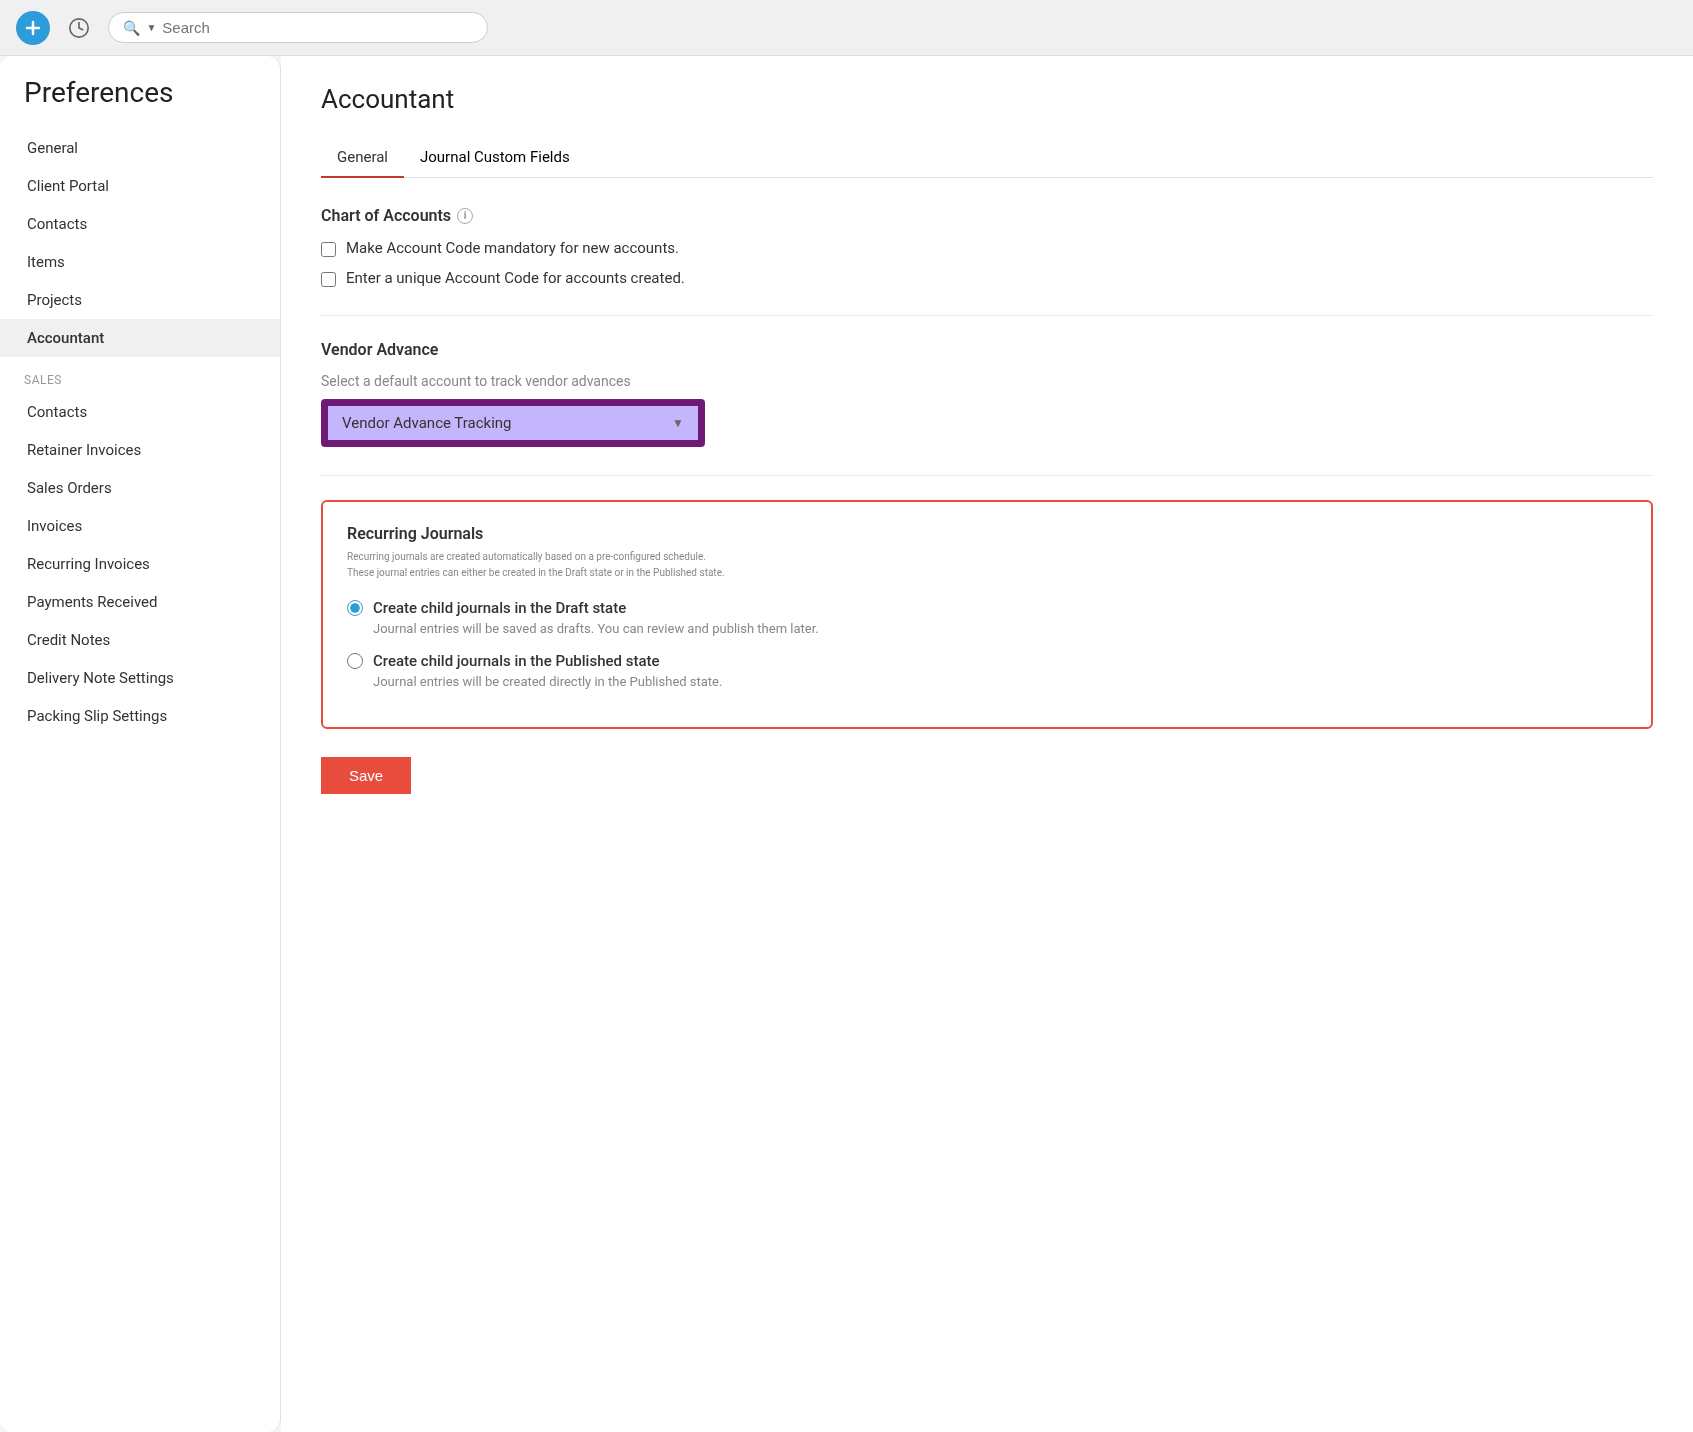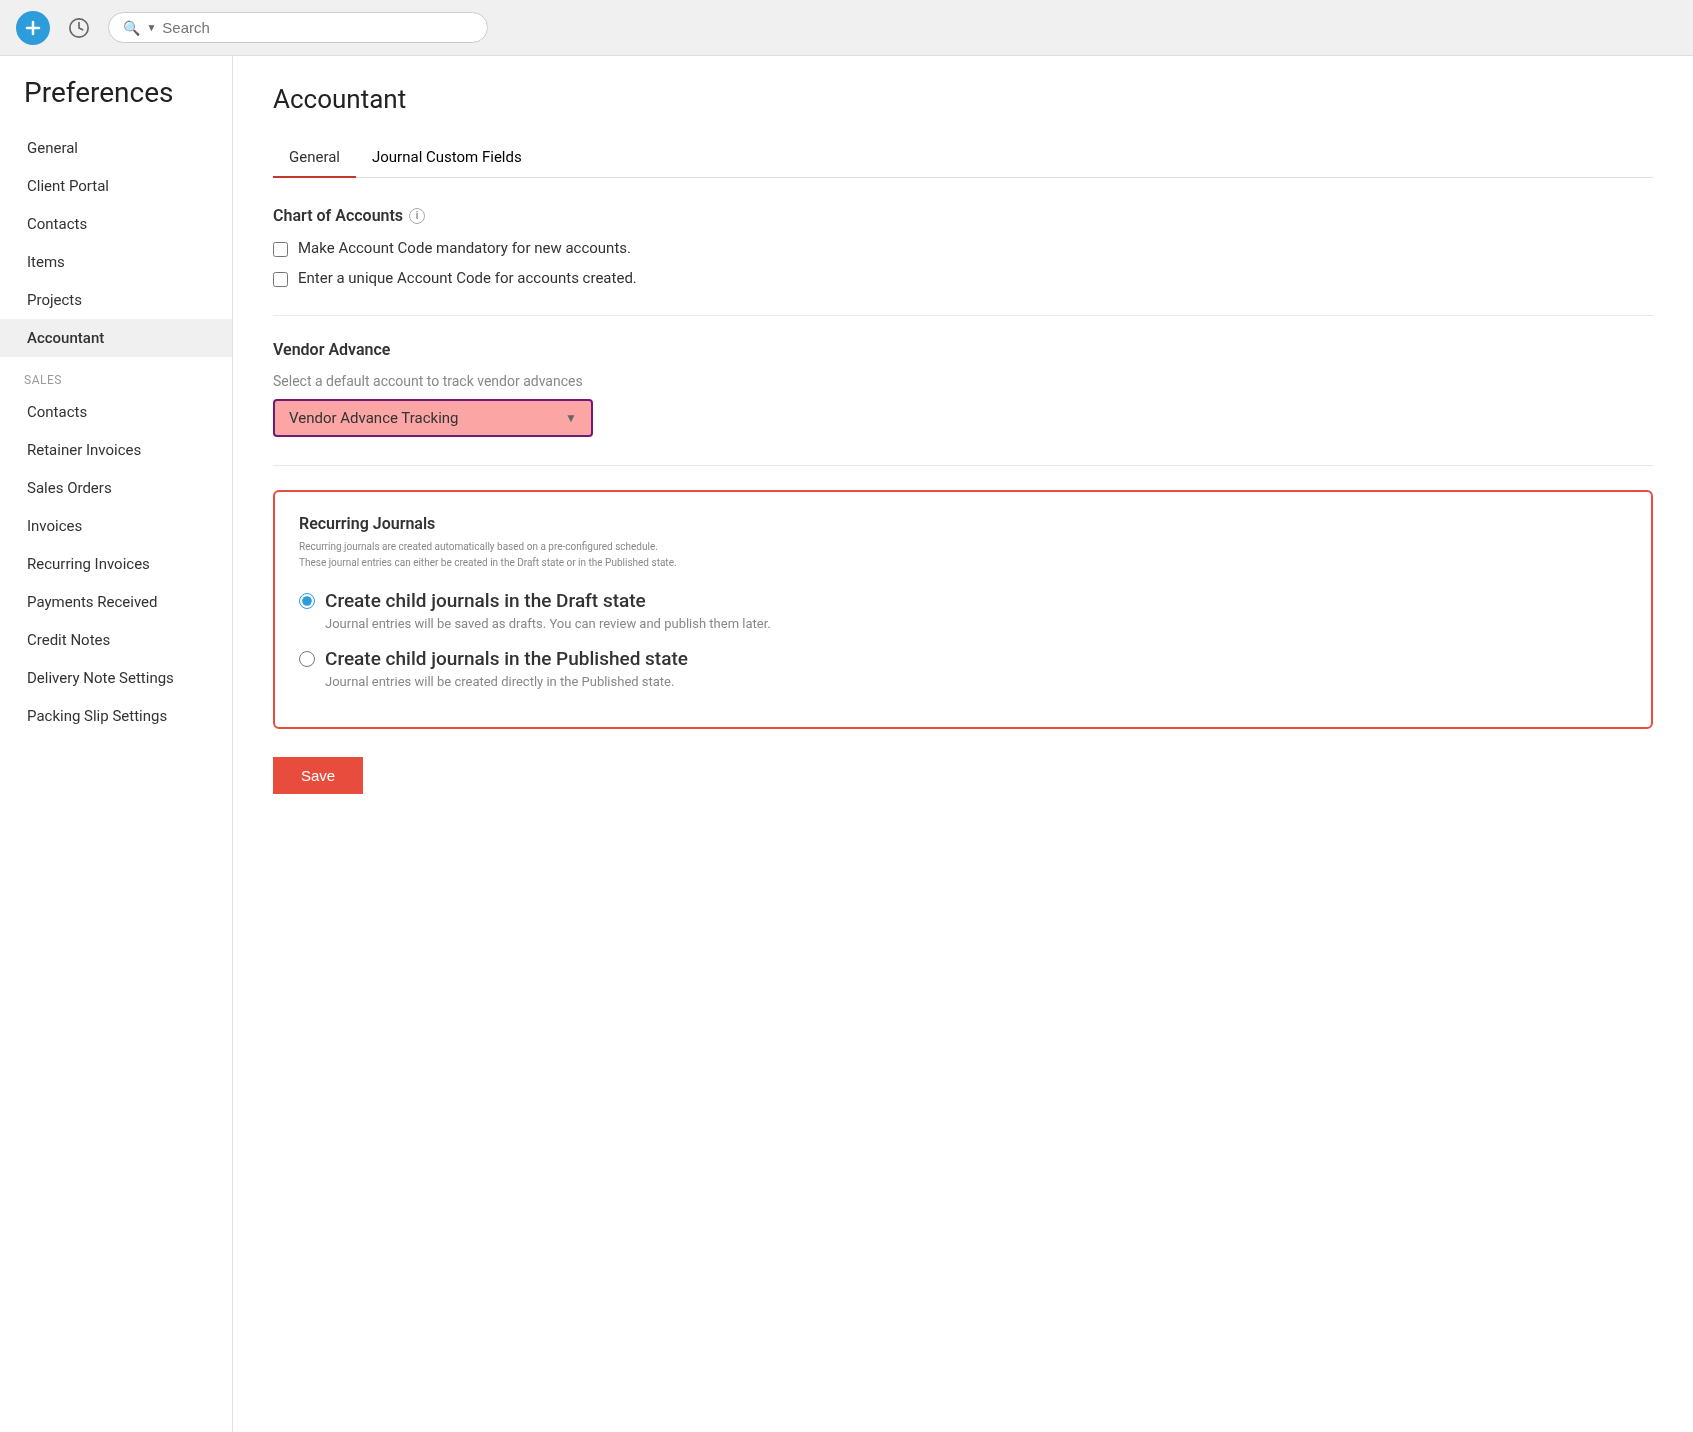--- a/index.html
+++ b/index.html
@@ -58,26 +58,27 @@
     .search-dropdown-arrow { color: #666; font-size: 10px; }
 
     
     .layout {
       display: flex;
       height: calc(100vh - 56px);
     }
 
     
     .sidebar {
-      width: 233px;
+      width: 281px;
       background: white;
       border-right: 1px solid #e0e0e0;
       overflow-y: auto;
       padding: 20px 0;
       flex-shrink: 0;
+      border-radius: 13px;
     }
     .sidebar-title {
       font-size: 28px;
       font-weight: 400;
       padding: 0 24px 20px 24px;
       color: #222;
     }
     .sidebar-item {
       display: block;
       padding: 10px 24px;
@@ -184,26 +185,26 @@
     
     .section-subtitle {
       font-size: 14px;
       color: #888;
       margin-bottom: 10px;
     }
     .dropdown-select {
       display: flex;
       align-items: center;
       justify-content: space-between;
-      border: 2px solid #701a75;
+      border: 7px solid #701a75;
       border-radius: 4px;
       padding: 8px 14px;
-      width: 320px;
-      cursor: pointer;
-      background: #fca5a5;
+      width: 384px;
+      cursor: pointer;
+      background: #c4b5fd;
       font-size: 15px;
       color: #333;
     }
     .dropdown-arrow { color: #666; font-size: 12px; }
 
     
     .recurring-box {
       border: 2px solid #e74c3c;
       border-radius: 6px;
       padding: 22px 24px;
@@ -228,21 +229,21 @@
       align-items: center;
       gap: 10px;
       margin-bottom: 4px;
     }
     .radio-row input[type="radio"] {
       width: 16px; height: 16px;
       accent-color: #2d9cdb;
       cursor: pointer;
     }
     .radio-label {
-      font-size: 19px;
+      font-size: 15px;
       color: #333;
       font-weight: 500;
     }
     .radio-sublabel {
       font-size: 13px;
       color: #888;
       margin-left: 26px;
     }
 
     

